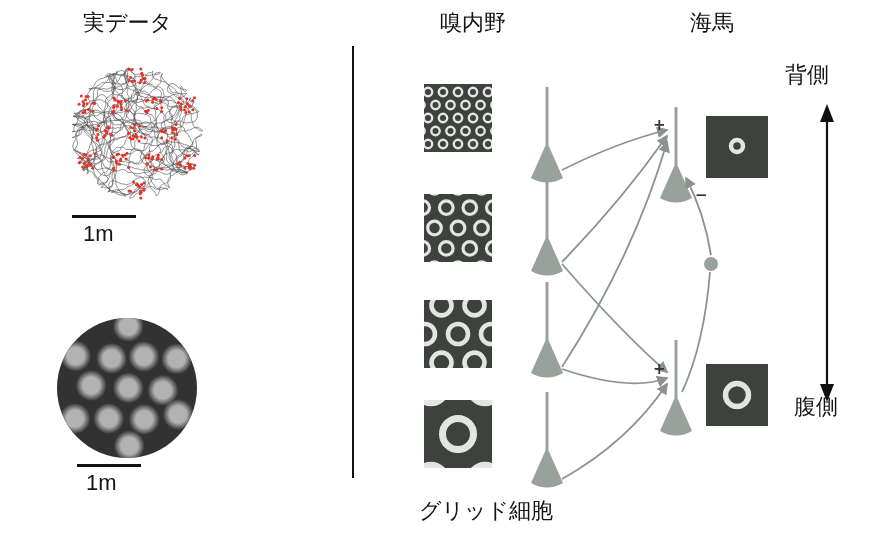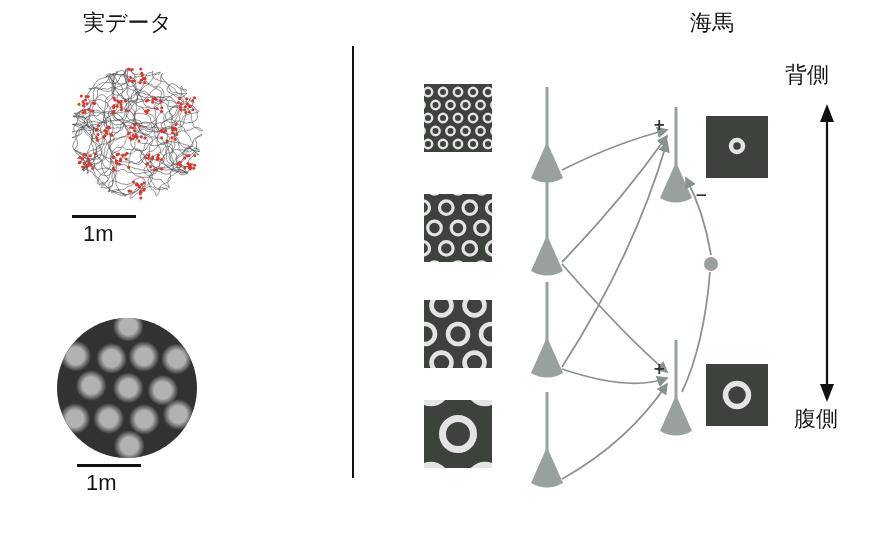--- a/index.html
+++ b/index.html
@@ -282,23 +282,24 @@
         <circle cx="77.3" cy="132.8" r="15.5" fill="url(#blobGrad)"></circle>
       </g>
   </svg>
 
 
   <div class="scalebar" style="left:77px;top:464px"></div>
   <div class="jp" style="left:86px;top:470px">1m</div>
 
   <div class="divider" style="left:352px;top:46px;height:432px"></div>
 
+  <div class="jp" style="left:440px;top:8px">嗅内野</div>
   <div class="jp" style="left:690px;top:8px">海馬</div>
   <div class="jp" style="left:785px;top:60px">背側</div>
-  <div class="jp" style="left:794px;top:404px">腹側</div>
+  <div class="jp" style="left:794px;top:392px">腹側</div>
 
   <svg class="abs soft" id="g1" width="68" height="68" style="left:424px;top:84px">
     <rect class="gbg" width="68" height="68"></rect>
       <circle cx="4.0" cy="8.0" r="4.2" class="ring" stroke-width="2.4"></circle>
       <circle cx="19.0" cy="8.0" r="4.2" class="ring" stroke-width="2.4"></circle>
       <circle cx="34.0" cy="8.0" r="4.2" class="ring" stroke-width="2.4"></circle>
       <circle cx="49.0" cy="8.0" r="4.2" class="ring" stroke-width="2.4"></circle>
       <circle cx="64.0" cy="8.0" r="4.2" class="ring" stroke-width="2.4"></circle>
       <circle cx="-3.5" cy="21.0" r="4.2" class="ring" stroke-width="2.4"></circle>
       <circle cx="11.5" cy="21.0" r="4.2" class="ring" stroke-width="2.4"></circle>
@@ -413,14 +414,15 @@
     <text class="sign" x="695" y="200">−</text>
     <text class="sign" x="653" y="374">+</text>
 
     <g>
       <line class="axisline" x1="827" y1="120" x2="827" y2="386"></line>
       <polygon class="axisfill" points="827,104 820,122 834,122"></polygon>
       <polygon class="axisfill" points="827,402 820,384 834,384"></polygon>
     </g>
   </svg>
 
+  <div class="jp" style="left:419px;top:496px">グリッド細胞</div>
 
 </div>
 
 </body></html>

